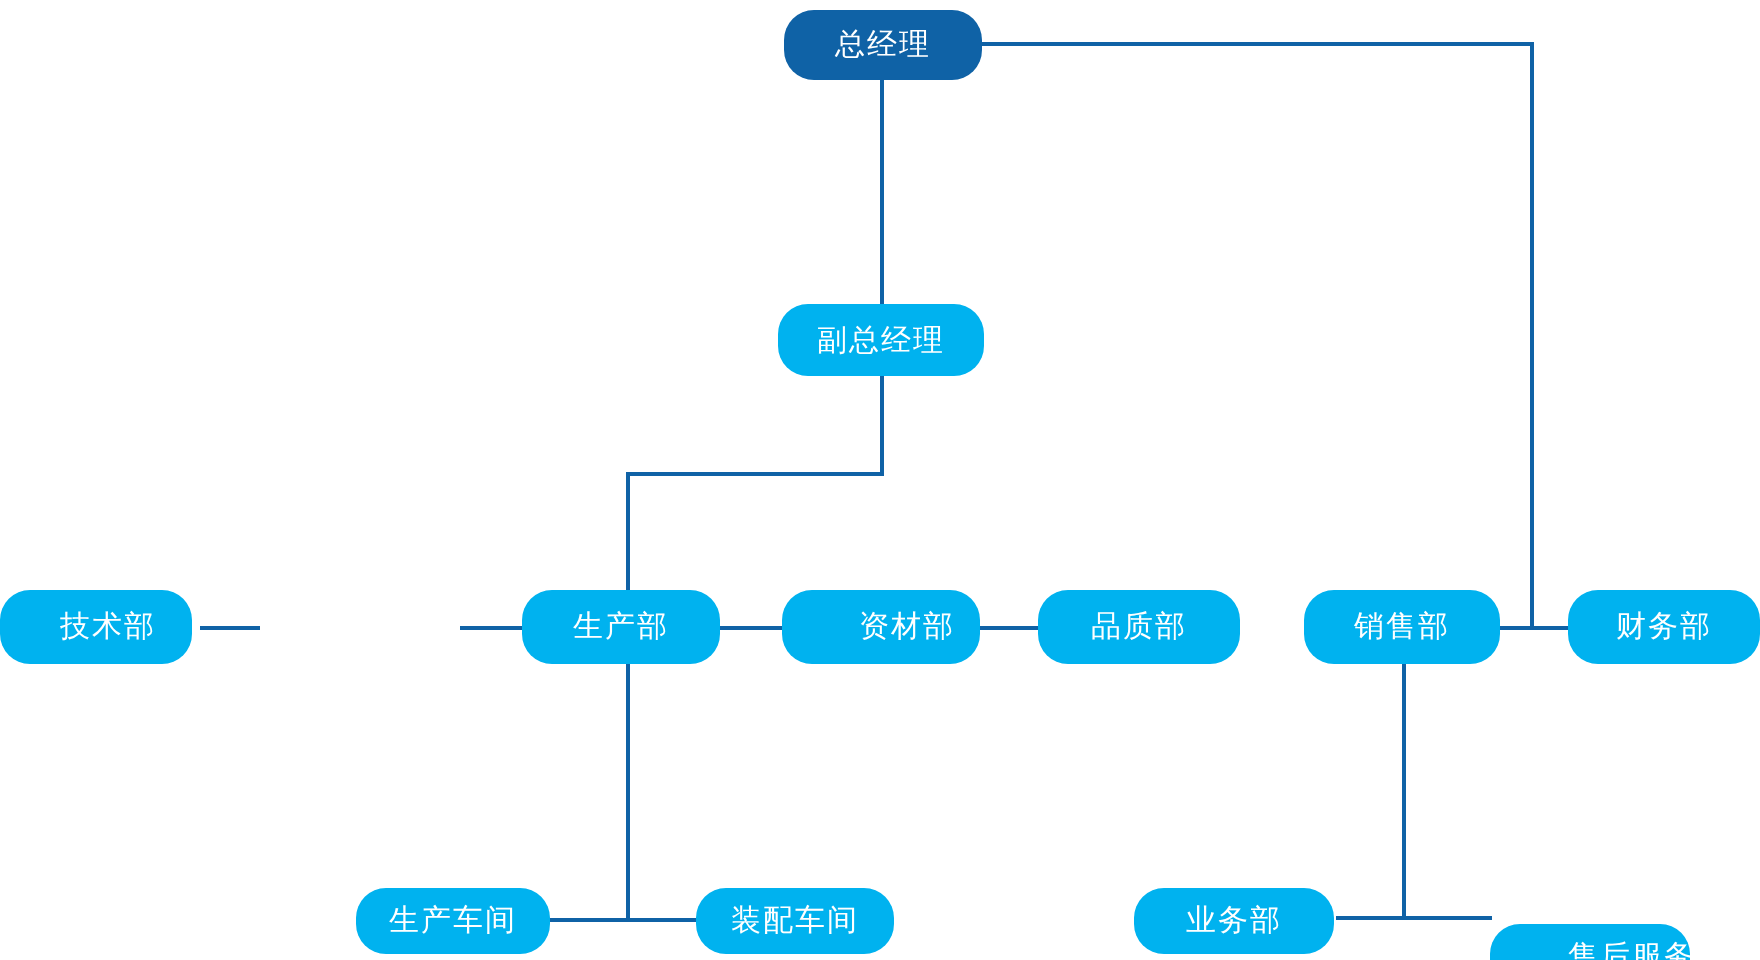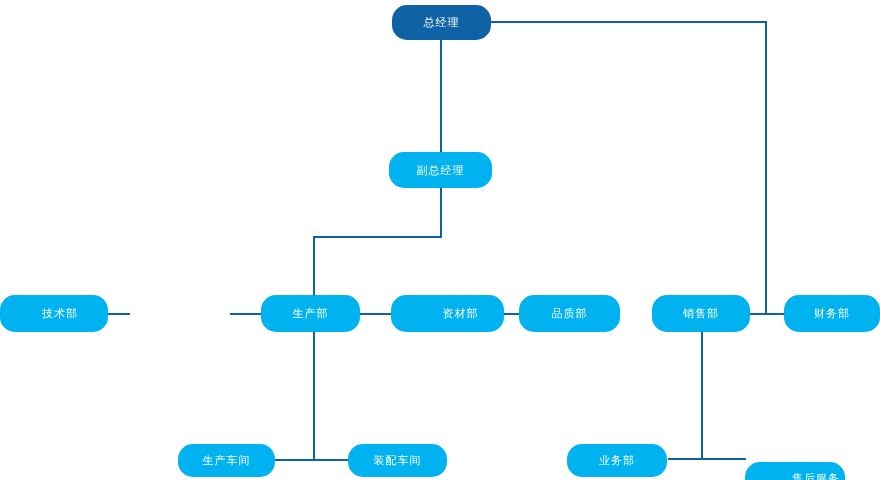--- a/index.html
+++ b/index.html
@@ -11,21 +11,21 @@
     overflow: hidden;
     font-family: "DejaVu Sans", "Liberation Sans", sans-serif;
   }
   .node {
     position: absolute;
     display: flex;
     align-items: center;
     justify-content: center;
     background: var(--node-fill, #00b2ef);
     color: var(--text, #ffffff);
-    font-size: 11px;
+    font-size: 15px;
     letter-spacing: 1px;
     white-space: nowrap;
     box-sizing: border-box;
     border-radius: 15px;
   }
   .node.root { background: var(--root-fill, #0f62a6); }
   .line {
     position: absolute;
     background: var(--line, #0f62a6);
   }
@@ -47,23 +47,23 @@
   <div class="line" style="left:360px; top:313px; width:31px;  height:2px;"></div>
   <div class="line" style="left:490px; top:313px; width:29px;  height:2px;"></div>
   <div class="line" style="left:313px; top:332px; width:2px;   height:129px;"></div>
   <div class="line" style="left:275px; top:459px; width:73px;  height:2px;"></div>
   <div class="line" style="left:701px; top:332px; width:2px;   height:128px;"></div>
   <div class="line" style="left:668px; top:458px; width:78px;  height:2px;"></div>
 
   <div class="node root" style="left:392px; top:5px;   width:99px;  height:35px;">总经理</div>
   <div class="node" style="left:389px; top:152px; width:103px; height:36px;">副总经理</div>
 
-  <div class="node" style="left:0px;   top:295px; width:108px; height:37px;padding-left:12px;">技术部</div>
+  <div class="node" style="left:0px;   top:295px; width:96px; height:37px;padding-left:12px;">技术部</div>
   <div class="node" style="left:261px; top:295px; width:99px;  height:37px;">生产部</div>
-  <div class="node" style="left:391px; top:295px; width:113px;  height:37px;padding-left:26px;">资材部</div>
+  <div class="node" style="left:391px; top:295px; width:99px;  height:37px;padding-left:26px;">资材部</div>
   <div class="node" style="left:519px; top:295px; width:101px; height:37px;">品质部</div>
   <div class="node" style="left:652px; top:295px; width:98px;  height:37px;">销售部</div>
   <div class="node" style="left:784px; top:295px; width:96px;  height:37px;">财务部</div>
 
   <div class="node" style="left:178px; top:444px; width:97px;  height:33px;font-family:Liberation Mono, monospace;">生产车间</div>
   <div class="node" style="left:348px; top:444px; width:99px;  height:33px;">装配车间</div>
   <div class="node" style="left:567px; top:444px; width:100px; height:33px;">业务部</div>
   <div class="node" style="left:745px; top:462px; width:100px; height:33px;padding-left:42px;">售后服务</div>
 
 </div>

